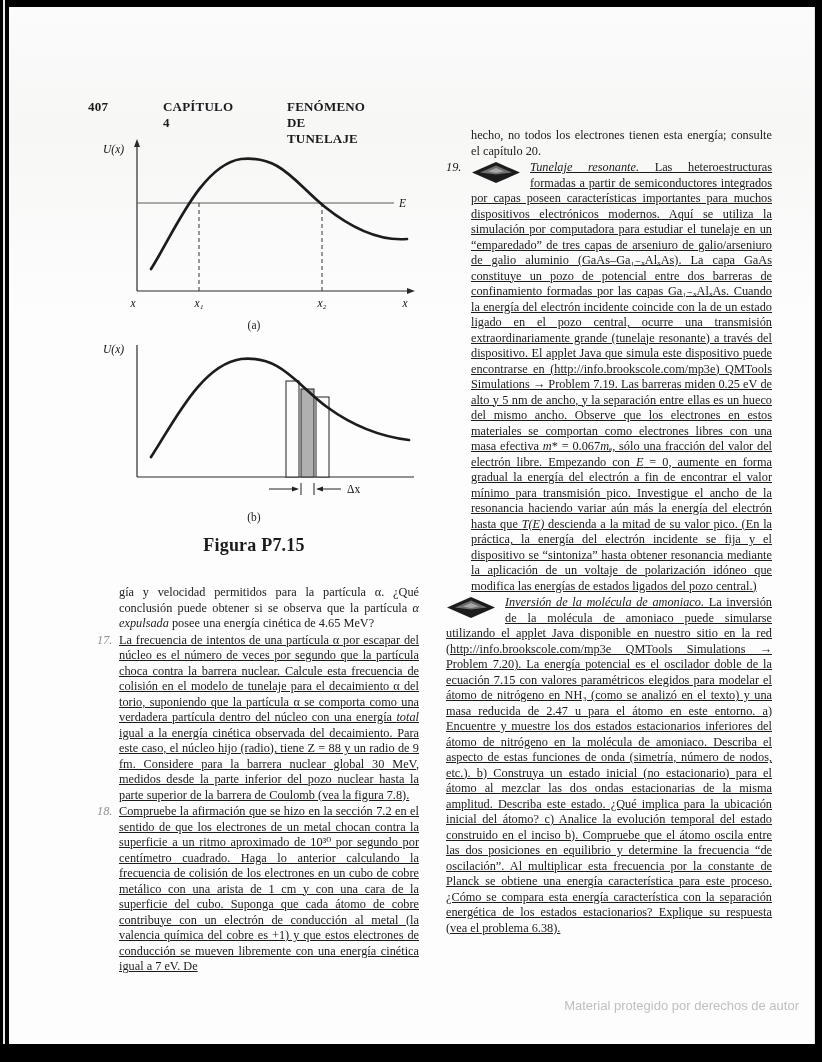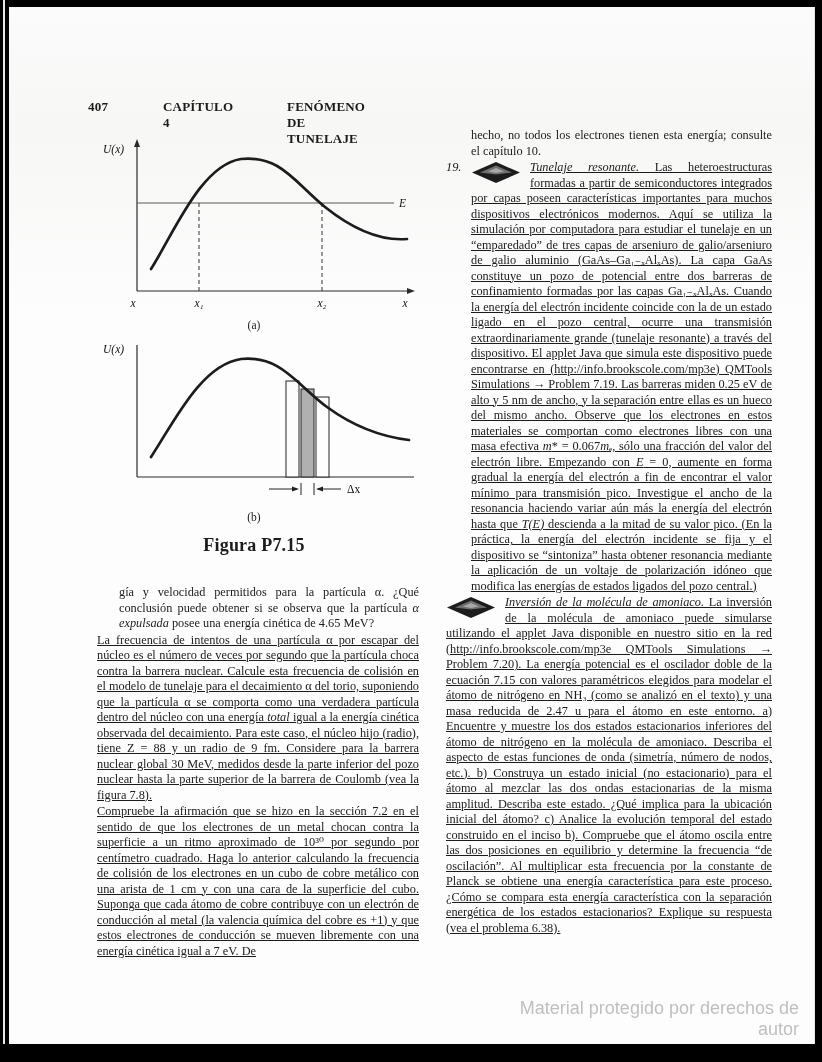--- a/index.html
+++ b/index.html
@@ -31,21 +31,21 @@
   #rightcol{left:437px;top:121px;width:326px;}
   .cont-para{margin-left:22px;margin-bottom:1px;}
   #rightcol .cont-para{margin-left:25px;}
   .problem{display:flex;margin-bottom:1px;}
   .pnum{flex:0 0 22px;text-align:left;font-style:italic;}
   #rightcol .pnum{flex:0 0 25px;}
   .pnum.faded{color:#8f9294;}
   .ptext{flex:1;text-decoration:underline;}
   .sim-icon{float:left;width:50px;height:23px;margin:1px 9px 0 0;}
   .wm{position:absolute;left:500px;top:991px;width:290px;text-align:right;
-      font-family:"Liberation Sans","DejaVu Sans",sans-serif;font-size:18px;color:#bfbfbf;}
+      font-family:"Liberation Sans","DejaVu Sans",sans-serif;font-size:13px;color:#bfbfbf;}
 </style>
 </head>
 <body>
 
 <div id="stage">
   <div class="edge-sliver"></div>
   <div id="paper">
 
     <div class="hdr">
       <span class="pageno">407</span>
@@ -91,29 +91,31 @@
         <text x="258" y="156">Δx</text>
       </svg>
       <div class="fig-caption">(b)</div>
 
       <div class="figura-label">Figura P7.15</div>
     </div>
 
     <div id="leftcol" class="col">
       <div class="cont-para"><span>gía y velocidad permitidos para la partícula α. ¿Qué conclusión puede obtener si se observa que la partícula </span><span style="font-style: italic;">α expulsada</span><span> posee una energía cinética de 4.65 MeV?</span></div>
       <div class="problem">
+        <span class="pnum faded">17.</span>
         <div class="ptext"><span>La frecuencia de intentos de una partícula α por escapar del núcleo es el número de veces por segundo que la partícula choca contra la barrera nuclear. Calcule esta frecuencia de colisión en el modelo de tunelaje para el decaimiento α del torio, suponiendo que la partícula α se comporta como una verdadera partícula dentro del núcleo con una energía </span><span style="font-style: italic;">total</span><span> igual a la energía cinética observada del decaimiento. Para este caso, el núcleo hijo (radio), tiene Z = 88 y un radio de 9 fm. Considere para la barrera nuclear global 30 MeV, medidos desde la parte inferior del pozo nuclear hasta la parte superior de la barrera de Coulomb (vea la figura 7.8).</span></div>
       </div>
       <div class="problem">
+        <span class="pnum faded">18.</span>
         <div class="ptext"><span>Compruebe la afirmación que se hizo en la sección 7.2 en el sentido de que los electrones de un metal chocan contra la superficie a un ritmo aproximado de 10³⁰ por segundo por centímetro cuadrado. Haga lo anterior calculando la frecuencia de colisión de los electrones en un cubo de cobre metálico con una arista de 1 cm y con una cara de la superficie del cubo. Suponga que cada átomo de cobre contribuye con un electrón de conducción al metal (la valencia química del cobre es +1) y que estos electrones de conducción se mueven libremente con una energía cinética igual a 7 eV. De</span></div>
       </div>
     </div>
 
     <div id="rightcol" class="col">
-      <div class="cont-para"><span>hecho, no todos los electrones tienen esta energía; consulte el capítulo 10.</span></div>
+      <div class="cont-para"><span>hecho, no todos los electrones tienen esta energía; consulte el capítulo 20.</span></div>
 
       <div class="problem">
         <span class="pnum">19.</span>
         <div class="ptext">
           <span class="sim-icon">
             <svg width="50" height="23" viewBox="0 0 50 23">
               <polygon points="1,11.5 25,1 49,11.5 25,22" fill="#1c1c1c"></polygon>
               <polygon points="9,11.5 25,4.5 41,11.5 25,13.5" fill="#6e6e6e"></polygon>
               <polygon points="17,10.5 25,7 33,10.5 25,12" fill="#a8a8a8"></polygon>
             </svg>

